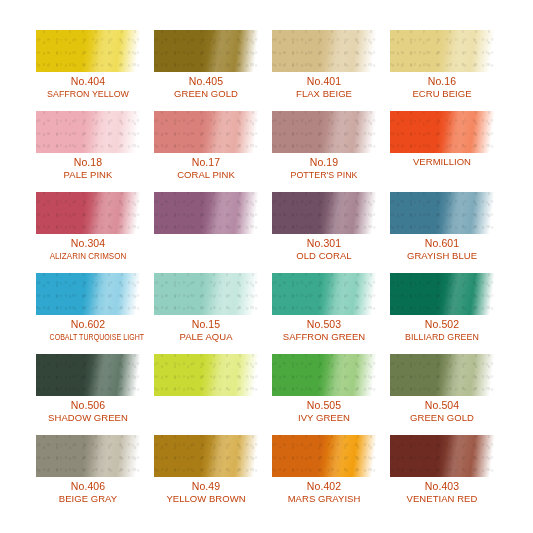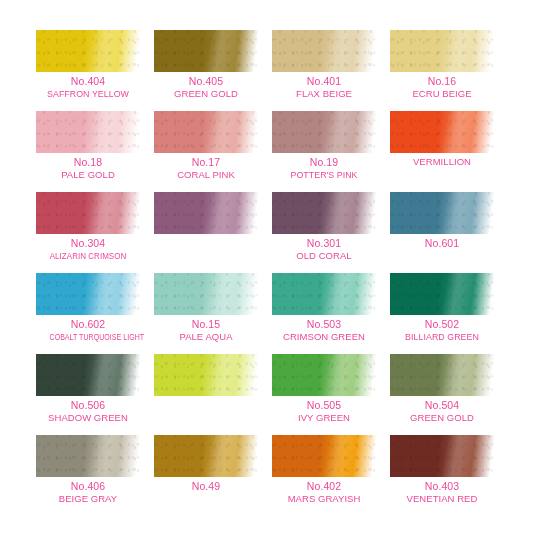--- a/index.html
+++ b/index.html
@@ -66,21 +66,21 @@
     background: linear-gradient(100deg,
       rgba(255,255,255,0) 0%,
       rgba(255,255,255,0) 52%,
       rgba(255,255,255,.18) 62%,
       rgba(255,255,255,.10) 70%,
       rgba(255,255,255,0) 82%);
   }
   .swatch-caption {
     width: 104px;
     text-align: center;
-    color: #ec4899;
+    color: #c2410c;
     padding-top: 3px;
   }
   .swatch-code {
     display: block;
     font-size: 10.5px;
     line-height: 13px;
     letter-spacing: .1px;
     white-space: nowrap;
   }
   .swatch-label {
@@ -145,21 +145,21 @@
         </div>
       </div>
       <div class="swatch-cell">
         <div class="swatch-chip">
           <div class="swatch-paint" style="background: linear-gradient(97deg, rgb(238, 173, 182) 0%, rgb(238, 173, 182) 46%, rgb(246, 211, 215) 68%, rgb(246, 211, 215) 78%, rgba(255, 255, 255, 0.92) 96%, rgb(255, 255, 255) 100%);"></div>
           <div class="swatch-grain"></div>
           <div class="swatch-wash"></div>
         </div>
         <div class="swatch-caption">
           <span class="swatch-code">No.18</span>
-          <span class="swatch-label">PALE GOLD</span>
+          <span class="swatch-label">PALE PINK</span>
         </div>
       </div>
       <div class="swatch-cell">
         <div class="swatch-chip">
           <div class="swatch-paint" style="background: linear-gradient(97deg, rgb(217, 128, 122) 0%, rgb(217, 128, 122) 46%, rgb(231, 169, 161) 68%, rgb(231, 169, 161) 78%, rgba(255, 255, 255, 0.92) 96%, rgb(255, 255, 255) 100%);"></div>
           <div class="swatch-grain"></div>
           <div class="swatch-wash"></div>
         </div>
         <div class="swatch-caption">
           <span class="swatch-code">No.17</span>
@@ -219,20 +219,21 @@
         </div>
       </div>
       <div class="swatch-cell">
         <div class="swatch-chip">
           <div class="swatch-paint" style="background: linear-gradient(97deg, rgb(63, 122, 147) 0%, rgb(63, 122, 147) 46%, rgb(122, 167, 184) 68%, rgb(122, 167, 184) 78%, rgba(255, 255, 255, 0.92) 96%, rgb(255, 255, 255) 100%);"></div>
           <div class="swatch-grain"></div>
           <div class="swatch-wash"></div>
         </div>
         <div class="swatch-caption">
           <span class="swatch-code">No.601</span>
+          <span class="swatch-label">GRAYISH BLUE</span>
         </div>
       </div>
       <div class="swatch-cell">
         <div class="swatch-chip">
           <div class="swatch-paint" style="background: linear-gradient(97deg, rgb(47, 167, 206) 0%, rgb(47, 167, 206) 46%, rgb(143, 208, 230) 68%, rgb(143, 208, 230) 78%, rgba(255, 255, 255, 0.92) 96%, rgb(255, 255, 255) 100%);"></div>
           <div class="swatch-grain"></div>
           <div class="swatch-wash"></div>
         </div>
         <div class="swatch-caption">
           <span class="swatch-code">No.602</span>
@@ -251,21 +252,21 @@
         </div>
       </div>
       <div class="swatch-cell">
         <div class="swatch-chip">
           <div class="swatch-paint" style="background: linear-gradient(97deg, rgb(58, 169, 141) 0%, rgb(58, 169, 141) 46%, rgb(134, 207, 187) 68%, rgb(134, 207, 187) 78%, rgba(255, 255, 255, 0.92) 96%, rgb(255, 255, 255) 100%);"></div>
           <div class="swatch-grain"></div>
           <div class="swatch-wash"></div>
         </div>
         <div class="swatch-caption">
           <span class="swatch-code">No.503</span>
-          <span class="swatch-label">CRIMSON GREEN</span>
+          <span class="swatch-label">SAFFRON GREEN</span>
         </div>
       </div>
       <div class="swatch-cell">
         <div class="swatch-chip">
           <div class="swatch-paint" style="background: linear-gradient(97deg, rgb(8, 110, 82) 0%, rgb(8, 110, 82) 46%, rgb(28, 138, 106) 68%, rgb(28, 138, 106) 78%, rgba(255, 255, 255, 0.92) 96%, rgb(255, 255, 255) 100%);"></div>
           <div class="swatch-grain"></div>
           <div class="swatch-wash"></div>
         </div>
         <div class="swatch-caption">
           <span class="swatch-code">No.502</span>
@@ -324,20 +325,21 @@
         </div>
       </div>
       <div class="swatch-cell">
         <div class="swatch-chip">
           <div class="swatch-paint" style="background: linear-gradient(97deg, rgb(169, 124, 22) 0%, rgb(169, 124, 22) 46%, rgb(214, 174, 76) 68%, rgb(214, 174, 76) 78%, rgba(255, 255, 255, 0.92) 96%, rgb(255, 255, 255) 100%);"></div>
           <div class="swatch-grain"></div>
           <div class="swatch-wash"></div>
         </div>
         <div class="swatch-caption">
           <span class="swatch-code">No.49</span>
+          <span class="swatch-label">YELLOW BROWN</span>
         </div>
       </div>
       <div class="swatch-cell">
         <div class="swatch-chip">
           <div class="swatch-paint" style="background: linear-gradient(97deg, rgb(212, 102, 15) 0%, rgb(212, 102, 15) 46%, rgb(242, 156, 6) 68%, rgb(242, 156, 6) 78%, rgba(255, 255, 255, 0.92) 96%, rgb(255, 255, 255) 100%);"></div>
           <div class="swatch-grain"></div>
           <div class="swatch-wash"></div>
         </div>
         <div class="swatch-caption">
           <span class="swatch-code">No.402</span>

